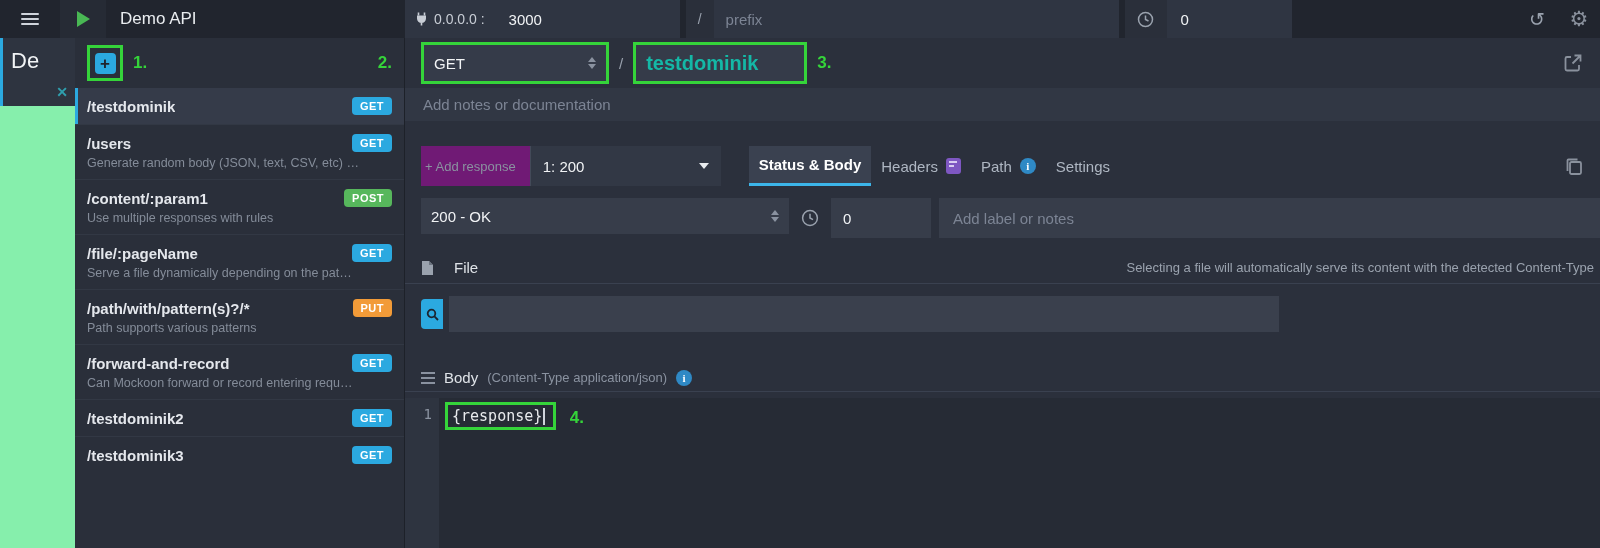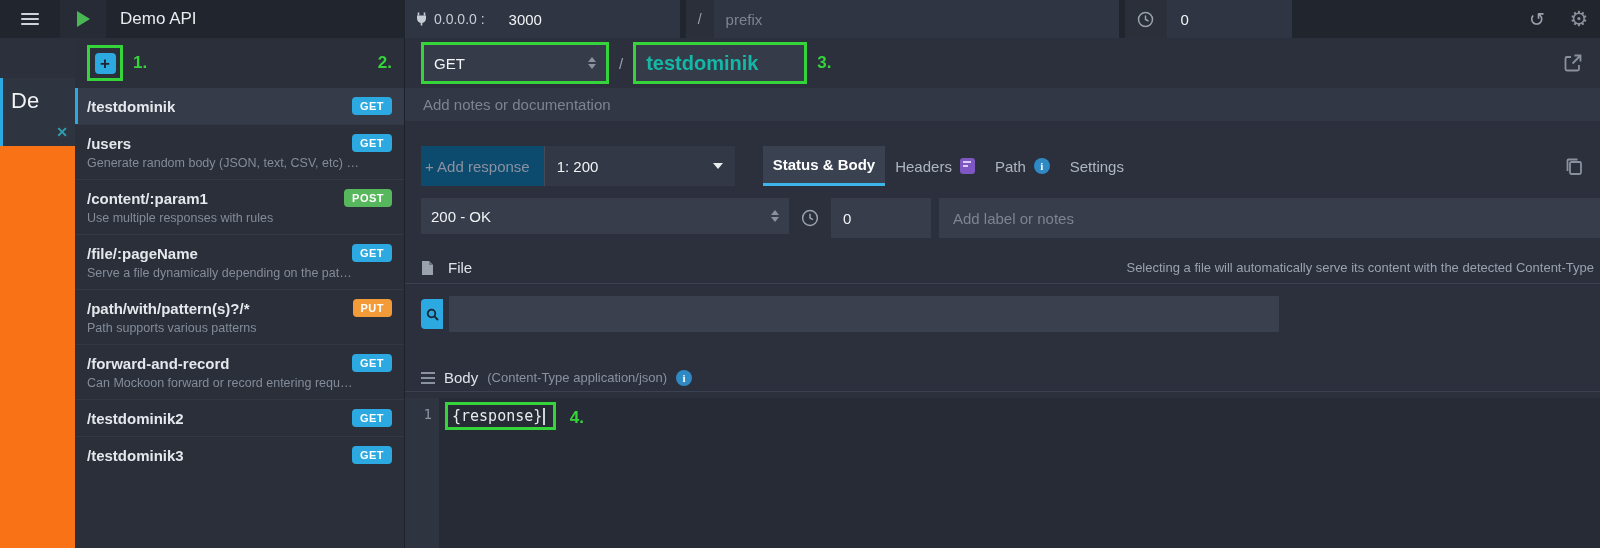--- a/index.html
+++ b/index.html
@@ -25,21 +25,21 @@
   .prefix-input { width:405px; background:#2f3542; border:0; color:#7c8494; font-size:15px; padding:0 12px; outline:none; font-family:"Liberation Sans",sans-serif; }
   .prefix-input::placeholder, .notes-input::placeholder, .label-input::placeholder { color:#7c8494; }
   .clockseg { width:42px; justify-content:center; background:#2a2f3a; }
   .lat-input { width:125px; background:#2f3542; border:0; color:#f1f3f5; font-size:15px; padding:0 14px; outline:none; font-family:"Liberation Sans",sans-serif; }
   .top-spacer { flex:1; }
   .iconbtn { display:flex; align-items:center; justify-content:center; width:42px; color:#9aa2ae; cursor:pointer; font-size:19px; }
   .gear { font-size:21px; color:#8a919d; }
 
   
   .content { flex:1; display:flex; min-height:0; }
-  .env-col { width:75px; background:#f97316; flex-shrink:0; display:flex; flex-direction:column;margin-top:40px; }
+  .env-col { width:75px; background:#86efac; flex-shrink:0; display:flex; flex-direction:column; }
   .env-tab { height:68px; background:#2e3440; border-left:3px solid #2ba9e0; position:relative; padding:10px 8px; }
   .env-name { color:#f1f3f5; font-size:22px; }
   .env-x { position:absolute; right:7px; bottom:6px; color:#2f9fae; font-size:14px; font-weight:bold; cursor:pointer; }
 
   .routes-col { width:330px; background:#2a2f3a; flex-shrink:0; display:flex; flex-direction:column; border-right:1px solid #1d2129; }
   .routes-header { height:50px; display:flex; align-items:center; padding:0 12px; gap:10px; }
   .ann-box { border:3px solid #35d43a; display:inline-flex; align-items:center; justify-content:center; }
   .plus-box { width:36px; height:36px; }
   .plus-btn { width:21px; height:21px; background:#2ba9e0; border-radius:4px; color:#1f232c; font-size:17px; font-weight:bold; display:flex; align-items:center; justify-content:center; line-height:1; cursor:pointer; }
   .ann-num { color:#35d43a; font-size:17px; font-weight:600; }
@@ -67,41 +67,41 @@
   .updown .dn { border-top:5px solid #8a92a0; }
   .slash { color:#9aa2ae; font-size:15px; }
   .path-input { width:168px; height:36px; background:#353b49; border:0; color:#14b8a6; font-size:20px; font-weight:600; padding:0 10px; outline:none; font-family:"Liberation Sans",sans-serif; }
   .mr-spacer { flex:1; }
   .extlink { color:#8a919d; cursor:pointer; display:flex; }
 
   .notes-row { height:33px; background:#313744; display:flex; align-items:center; flex-shrink:0; }
   .notes-input { flex:1; background:transparent; border:0; color:#7c8494; font-size:15px; padding:0 18px; outline:none; font-family:"Liberation Sans",sans-serif; }
 
   .tabs-row { margin-top:25px; height:40px; display:flex; align-items:stretch; padding:0 16px; flex-shrink:0; }
-  .addresp { color:#8a92a0; font-size:15px; display:flex; align-items:center; padding:0 14px 0 4px; background:#0c4a6e; cursor:pointer; border-right:1px solid #434a58; }
+  .addresp { color:#8a92a0; font-size:13px; display:flex; align-items:center; padding:0 14px 0 4px; background:#701a75; cursor:pointer; border-right:1px solid #434a58; }
   .resp-select { background:#323845; width:190px; display:flex; align-items:center; justify-content:space-between; padding:0 12px; color:#f1f3f5; font-size:15px; cursor:pointer; }
   .caret-dn { width:0; height:0; border-left:5px solid transparent; border-right:5px solid transparent; border-top:6px solid #e9ecef; }
   .tabspace { width:28px; }
   .tab { display:flex; align-items:center; gap:8px; padding:0 10px; color:#aeb6c2; font-size:15px; cursor:pointer; }
   .tab.active { background:#3a4150; color:#fff; border-bottom:3px solid #3cb5ea; font-weight:600; }
   .hdr-ico { width:15px; height:16px; background:#7e57c2; border-radius:3px; position:relative; }
   .hdr-ico::before, .hdr-ico::after { content:""; position:absolute; left:3px; height:2px; background:#d9cdf2; }
   .hdr-ico::before { top:3px; width:8px; }
   .hdr-ico::after { top:7px; width:5px; }
   .info-ico { width:16px; height:16px; border-radius:50%; background:#2f89c5; color:#fff; font-size:11px; font-weight:bold; display:flex; align-items:center; justify-content:center; font-family:"Liberation Serif",serif; }
   .tr-spacer { flex:1; }
   .copybtn { display:flex; align-items:center; color:#8a919d; cursor:pointer; }
 
   .status-row { margin-top:12px; height:40px; display:flex; align-items:stretch; padding-left:16px; gap:8px; flex-shrink:0; }
   .status-select { width:368px; background:#373d4a; }
   .clock-cell { display:flex; align-items:center; padding:0 4px; }
   .lat2-input { width:100px; background:#373d4a; border:0; color:#f1f3f5; font-size:15px; padding:0 12px; outline:none; font-family:"Liberation Sans",sans-serif; }
   .label-input { flex:1; background:#373d4a; border:0; color:#7c8494; font-size:15px; padding:0 14px; outline:none; font-family:"Liberation Sans",sans-serif; }
 
-  .file-header { margin-top:14px; height:32px; display:flex; align-items:center; padding:0 6px 0 16px; gap:14px; border-bottom:1px solid #3a4150; margin-left:0; flex-shrink:0; }
+  .file-header { margin-top:14px; height:32px; display:flex; align-items:center; padding:0 6px 0 16px; gap:20px; border-bottom:1px solid #3a4150; margin-left:0; flex-shrink:0; }
   .file-label { color:#dfe3e8; font-size:15px; }
   .fh-spacer { flex:1; }
   .file-hint { color:#9aa2ae; font-size:13px; }
 
   .file-row { margin-top:12px; height:36px; display:flex; align-items:center; padding-left:16px; gap:6px; flex-shrink:0; }
   .browse-btn { width:22px; height:30px; background:#2ba9e0; border-radius:4px 0 0 4px; display:flex; align-items:center; justify-content:center; cursor:pointer; }
   .file-input { width:830px; height:36px; background:#3a404d; border:0; outline:none; }
 
   .body-header { margin-top:32px; height:28px; display:flex; align-items:center; padding:0 16px; gap:9px; border-bottom:1px solid #3a4150; flex-shrink:0; }
   .lines-ico { display:flex; flex-direction:column; gap:3px; }

